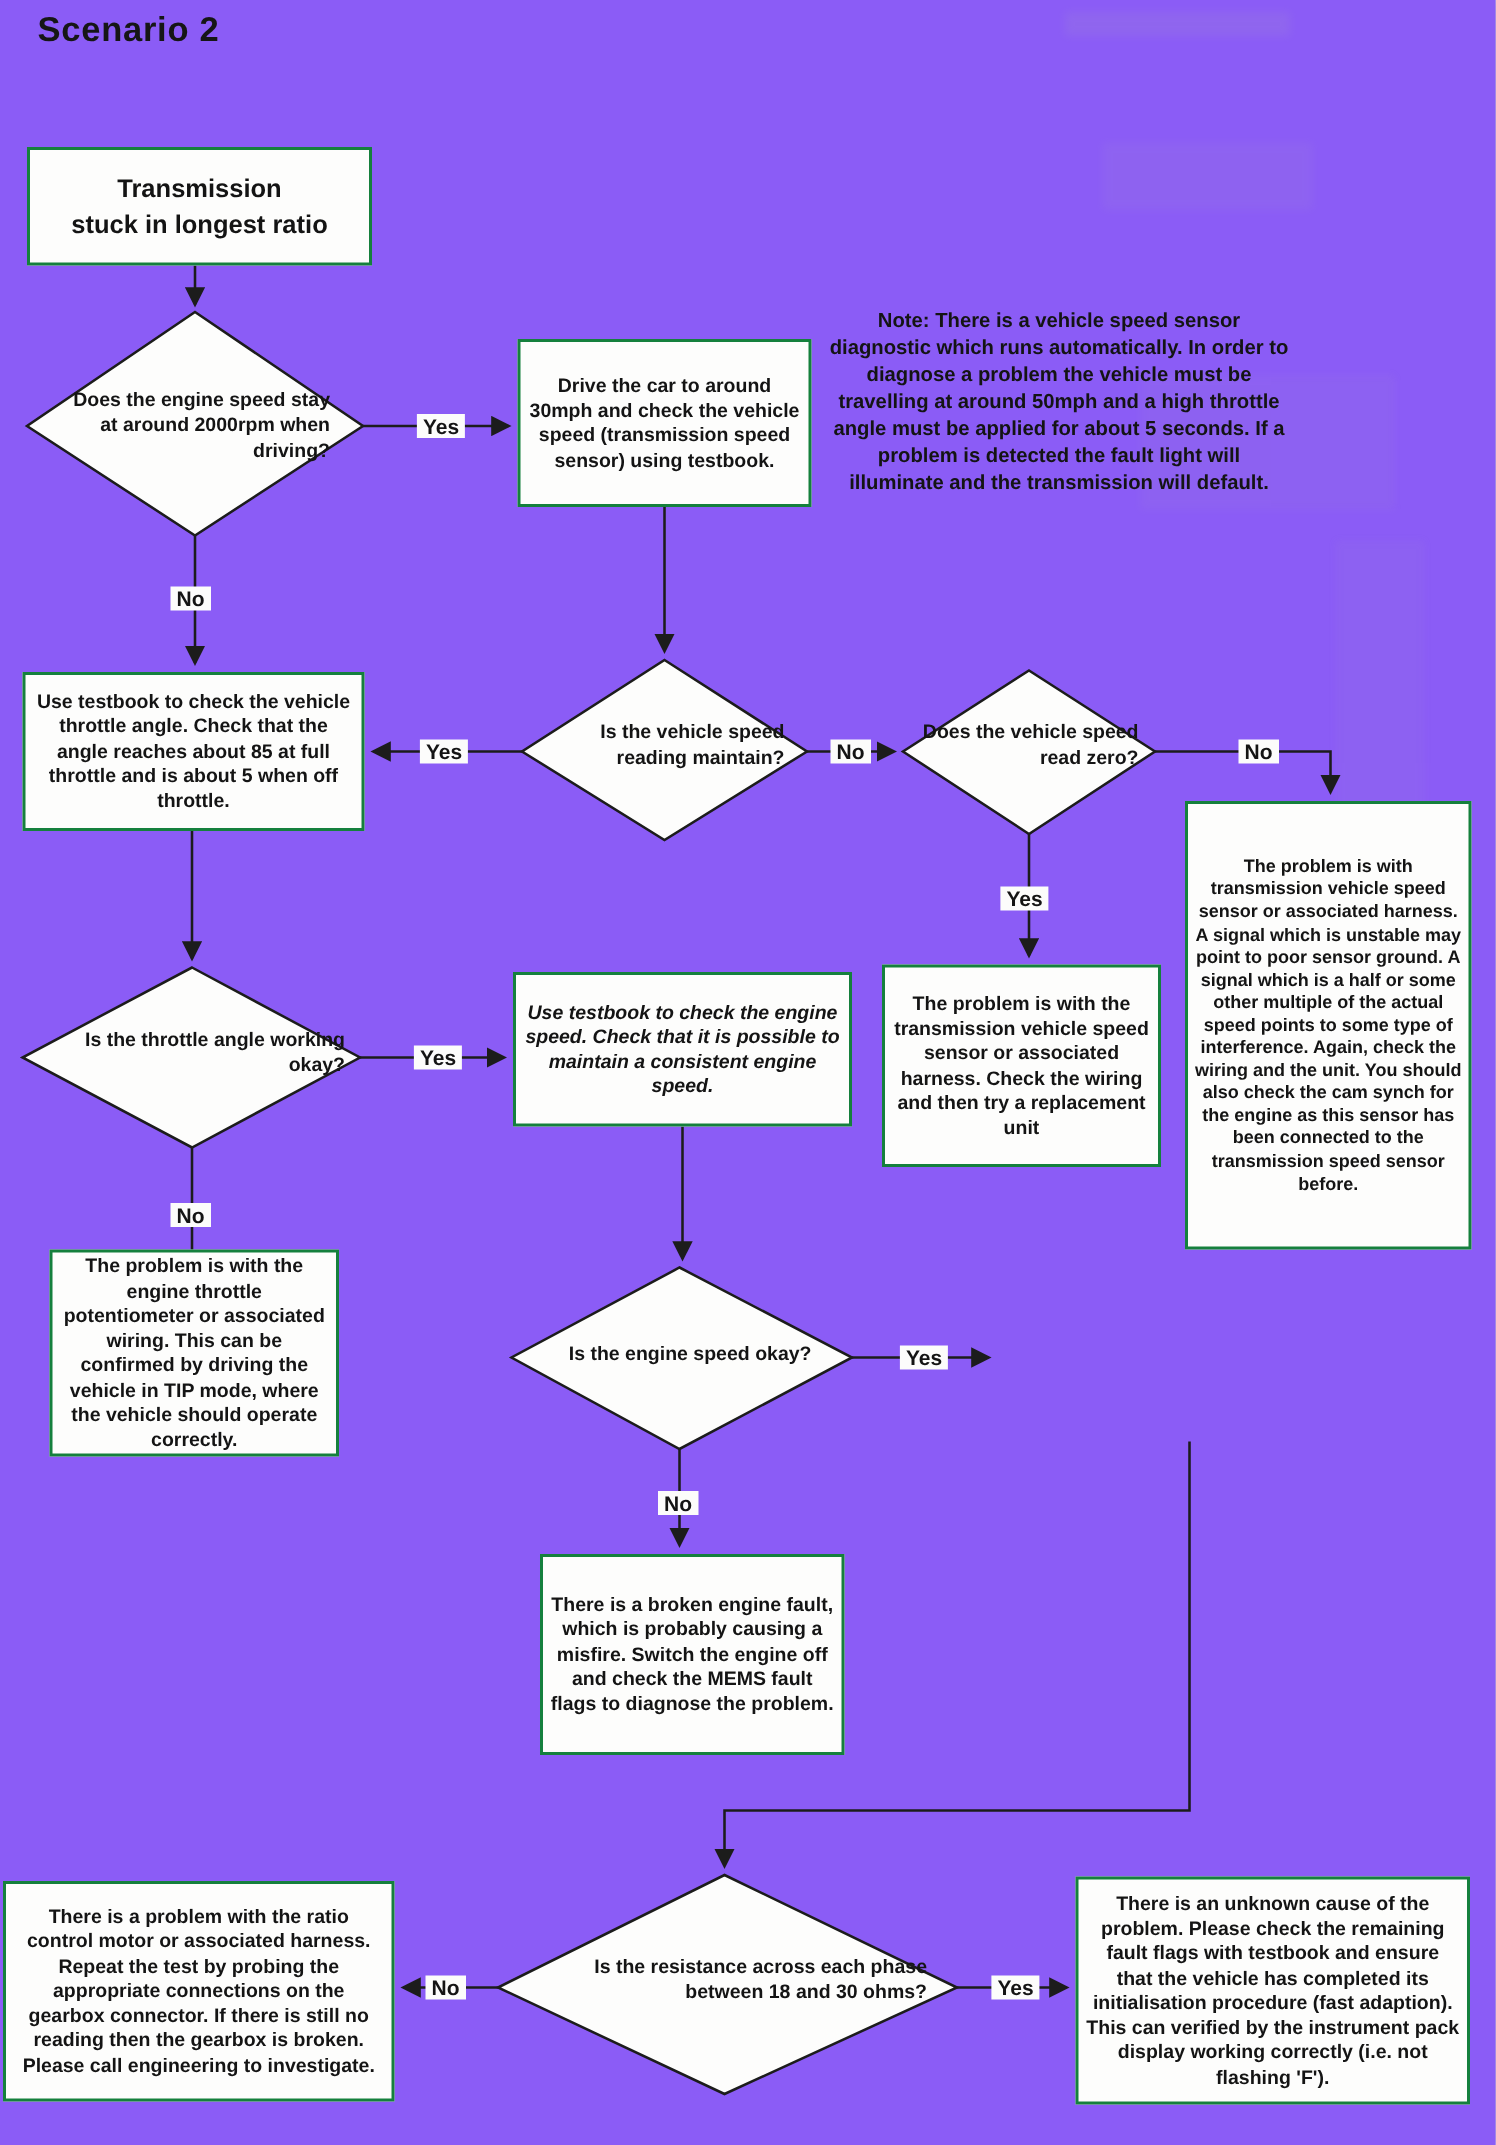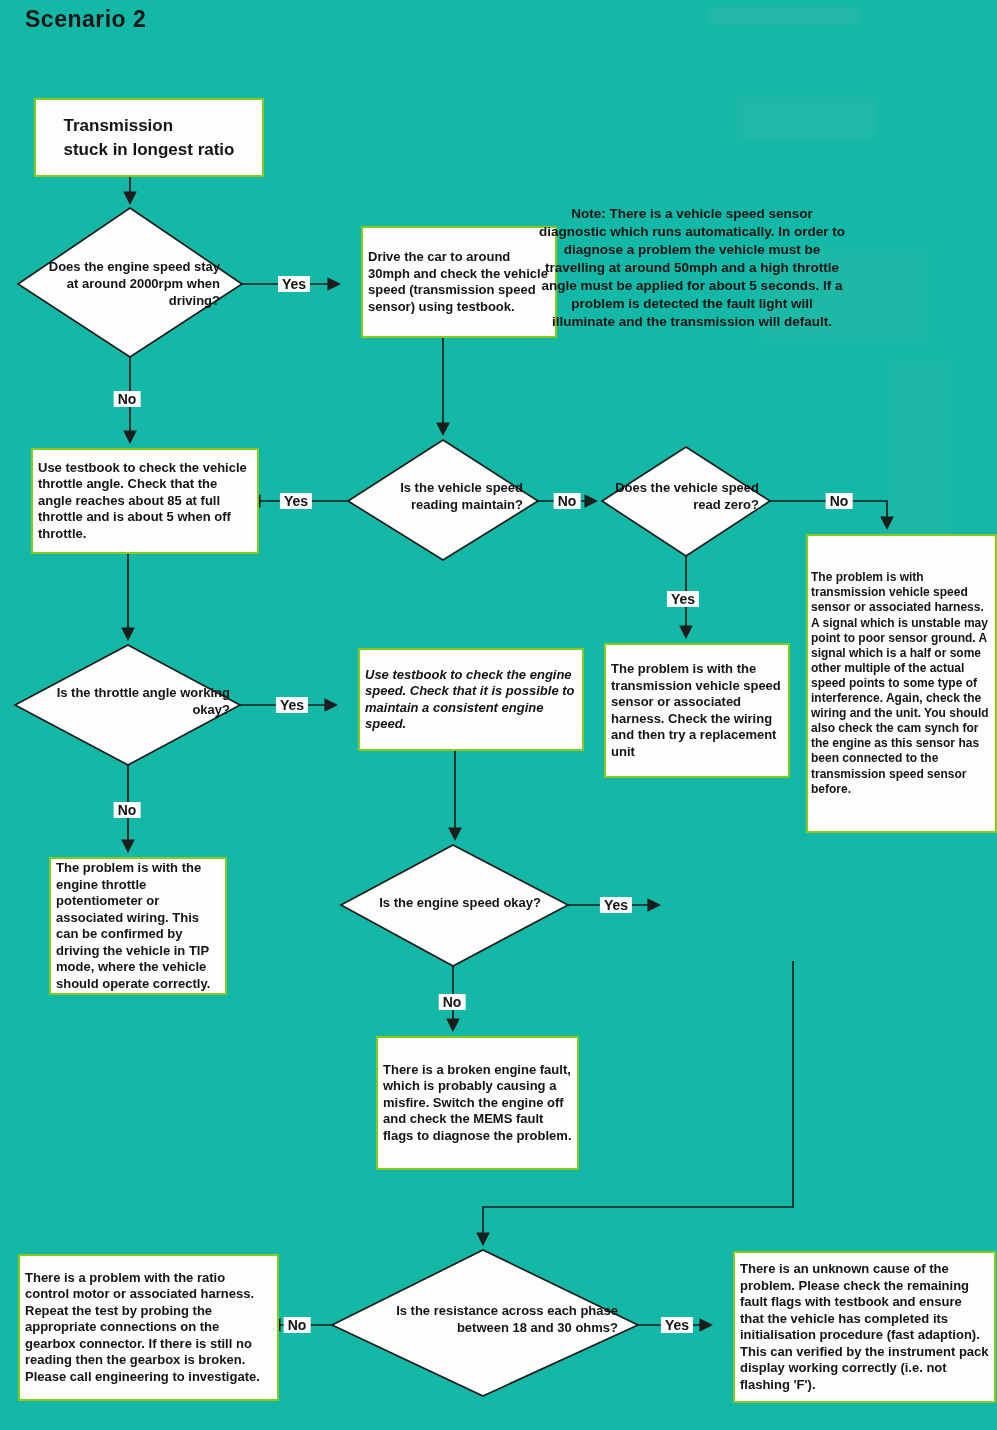--- a/index.html
+++ b/index.html
@@ -1,22 +1,22 @@
 <!DOCTYPE html>
 <html><head>
 <meta charset="utf-8">
 <style>
   html,body{margin:0;padding:0;}
   body{background:#e8e8e6;font-family:"Liberation Sans",sans-serif;}
-  #page{position:relative;width:997px;height:1430px;background:#14b8a6;overflow:hidden;
+  #page{position:relative;width:997px;height:1430px;background:#8b5cf6;overflow:hidden;
         box-shadow:0 0 6px rgba(0,0,0,.25);}
   .title{position:absolute;left:25px;top:6px;font-size:23px;font-weight:700;color:#161616;letter-spacing:.5px;}
-  .box{position:absolute;border:2px solid #84cc16;background:#fdfdfc;box-sizing:border-box;
-       display:flex;align-items:center;justify-content:center;
-       font-weight:700;color:#141414;font-size:13px;line-height:1.27;padding:4px 5px;margin-left:16px;}
+  .box{position:absolute;border:2px solid #15803d;background:#fdfdfc;box-sizing:border-box;
+       display:flex;align-items:center;justify-content:center;text-align:center;
+       font-weight:700;color:#141414;font-size:13px;line-height:1.27;padding:4px 5px;}
   .box .tx{white-space:pre-line;}
   .start{font-size:17px;line-height:1.4;}
   .small{font-size:12px;line-height:1.26;padding:2px 3px;}
   .note{position:absolute;text-align:center;font-weight:700;color:#141414;
         font-size:13.5px;line-height:1.33;}
   .dtext{position:absolute;transform:translate(-50%,-50%);text-align:right;
          font-weight:700;color:#141414;font-size:13px;line-height:1.3;}
   .elabel{position:absolute;transform:translate(-50%,-50%);font-weight:700;color:#141414;
           font-size:14px;background:#fcfcfb;padding:0 4px;}
   svg.layer{position:absolute;left:0;top:0;}
@@ -69,41 +69,41 @@
 
   <div class="box start" style="left:18px;top:98px;width:230px;height:79px;">
     <span class="tx">Transmission
 stuck in longest ratio</span>
   </div>
 
   <div class="box" style="left:345px;top:226px;width:196px;height:112px;">
     <span class="tx">Drive the car to around 30mph and check the vehicle speed (transmission speed sensor) using testbook.</span>
   </div>
 
-  <div class="note" style="left:539px;top:205px;width:306px;">
+  <div class="note" style="left:553px;top:205px;width:306px;">
     <span class="tx">Note: There is a vehicle speed sensor diagnostic which runs automatically.  In order to diagnose a problem the vehicle must be travelling at around 50mph and a high throttle angle must be applied for about 5 seconds.  If a problem is detected the fault light will illuminate and the transmission will default.</span>
   </div>
 
   <div class="box" style="left:15px;top:448px;width:228px;height:106px;">
     <span class="tx">Use testbook to check the vehicle throttle angle.  Check that the angle reaches about 85 at full throttle and is about 5 when off throttle.</span>
   </div>
 
   <div class="box small" style="left:790px;top:534px;width:191px;height:299px;">
     <span class="tx">The problem is with transmission vehicle speed sensor or associated harness.  A signal which is unstable may point to poor sensor ground.  A signal which is a half or some other multiple of the actual speed points to some type of interference.  Again, check the wiring and the unit. You should also check the cam synch for the engine as this sensor has been connected to the transmission speed sensor before.</span>
   </div>
 
   <div class="box" style="left:588px;top:643px;width:186px;height:135px;">
     <span class="tx">The problem is with the transmission vehicle speed sensor or associated harness.  Check the wiring and then try a replacement unit</span>
   </div>
 
   <div class="box" style="left:342px;top:648px;width:226px;height:103px;font-style:italic;">
     <span class="tx">Use testbook to check the engine speed. Check that it is possible to maintain a consistent engine speed.</span>
   </div>
 
-  <div class="box" style="left:33px;top:857px;width:178px;height:138px;">
+  <div class="box" style="left:33px;top:833px;width:193px;height:138px;">
     <span class="tx">The problem is with the engine throttle potentiometer or associated wiring.  This can be confirmed by driving the vehicle in TIP mode, where the vehicle should operate correctly.</span>
   </div>
 
 
   <div class="box" style="left:360px;top:1036px;width:203px;height:134px;">
     <span class="tx">There is a broken engine fault, which is probably causing a misfire.  Switch the engine off and check the MEMS fault flags to diagnose the problem.</span>
   </div>
 
   <div class="box" style="left:2px;top:1254px;width:261px;height:147px;">
     <span class="tx">There is a problem with the ratio control motor or associated harness.  Repeat the test by probing the appropriate connections on the gearbox connector.  If there is still no reading then the gearbox is broken.  Please call engineering to investigate.</span>

